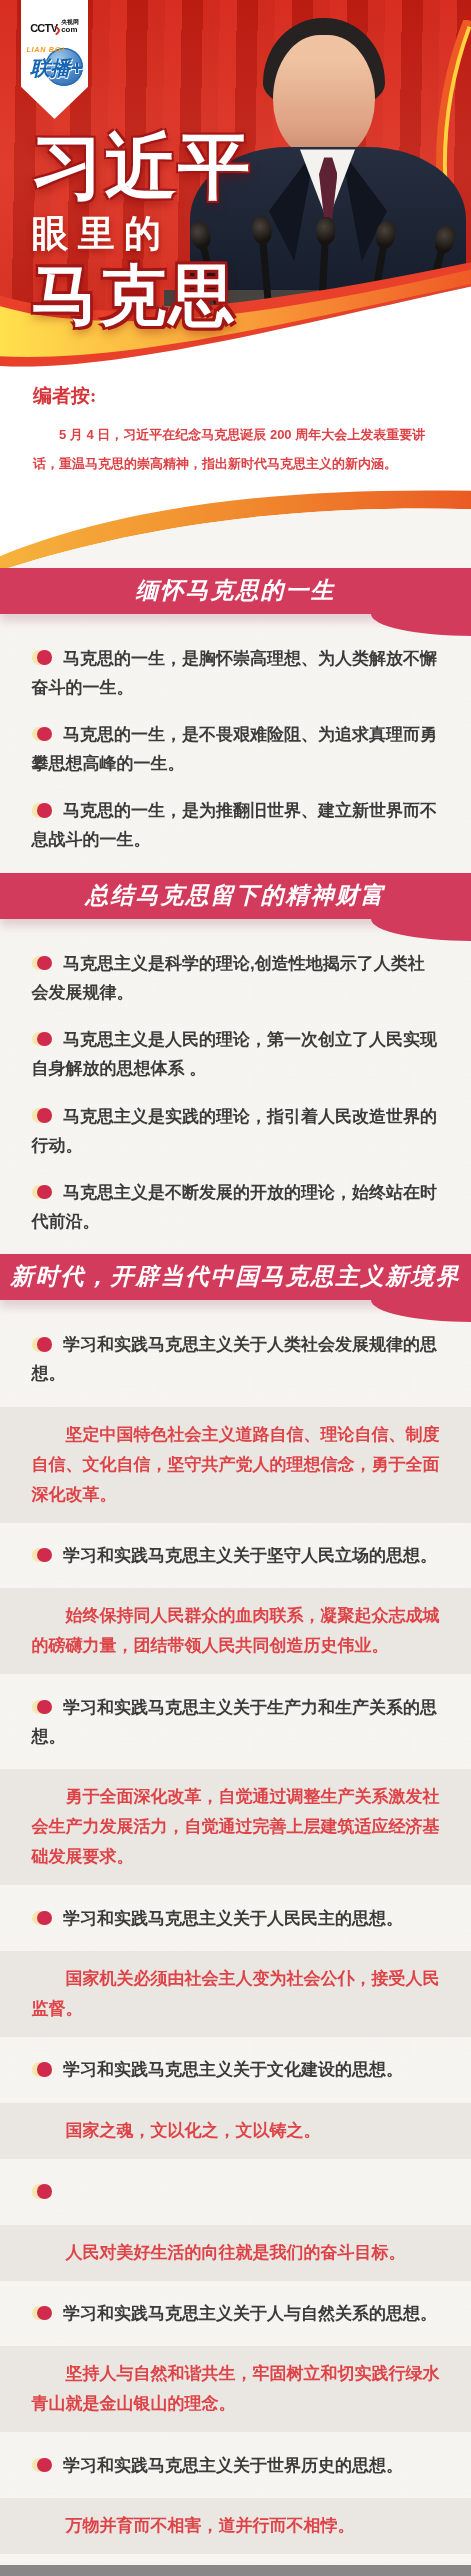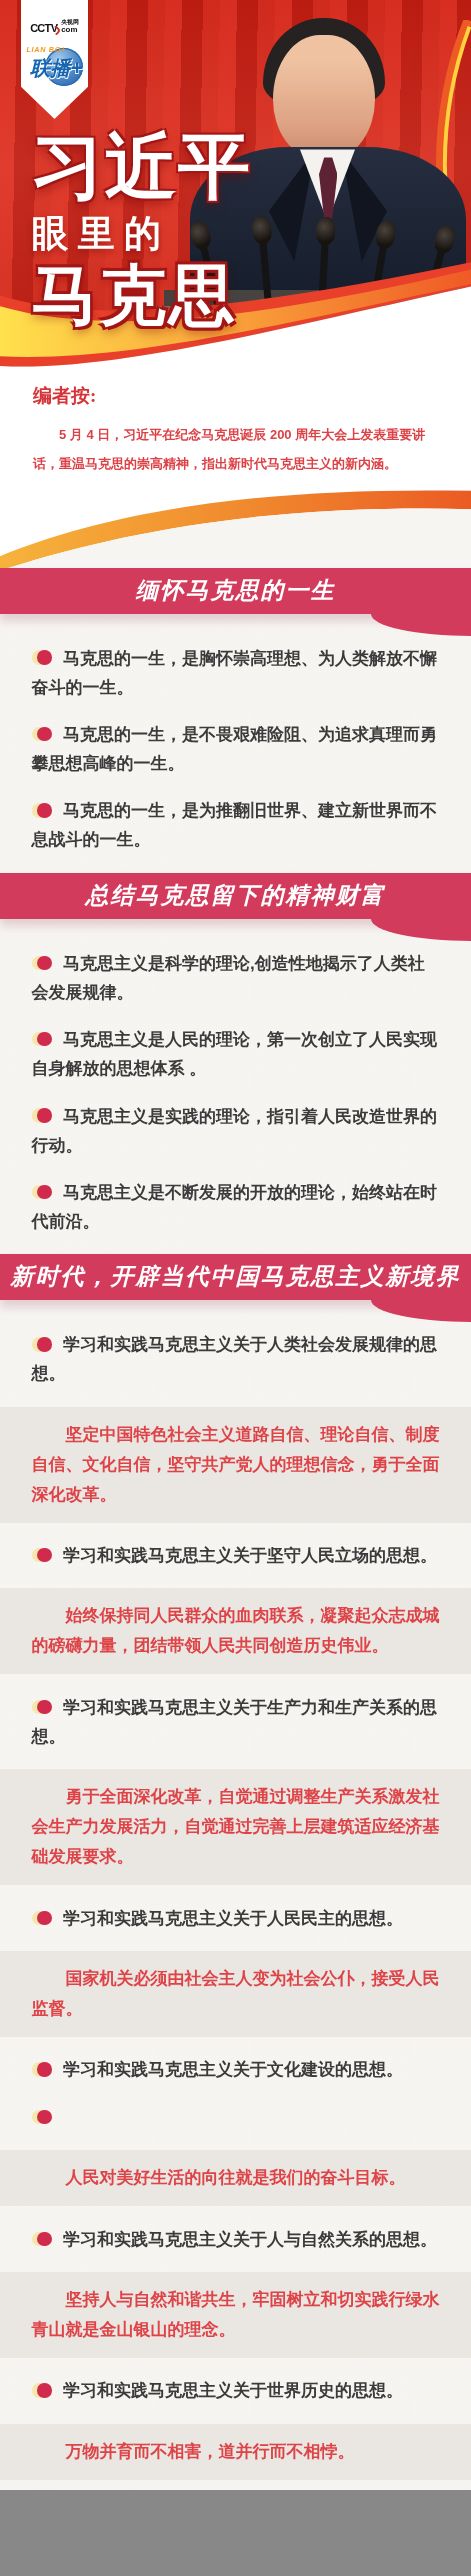--- a/index.html
+++ b/index.html
@@ -250,20 +250,23 @@
     <div class="bullet-row">
       <p><span class="dot"></span><span>学习和实践马克思主义关于人民民主的思想。</span></p>
     </div>
     <div class="band">
       <p>国家机关必须由社会主人变为社会公仆，接受人民监督。</p>
     </div>
 
     <div class="bullet-row">
       <p><span class="dot"></span><span>学习和实践马克思主义关于文化建设的思想。</span></p>
     </div>
+    <div class="band">
+      <p>国家之魂，文以化之，文以铸之。</p>
+    </div>
 
     <div class="bullet-row">
       <p><span class="dot"></span></p>
     </div>
     <div class="band">
       <p>人民对美好生活的向往就是我们的奋斗目标。</p>
     </div>
 
     <div class="bullet-row">
       <p><span class="dot"></span><span>学习和实践马克思主义关于人与自然关系的思想。</span></p>

